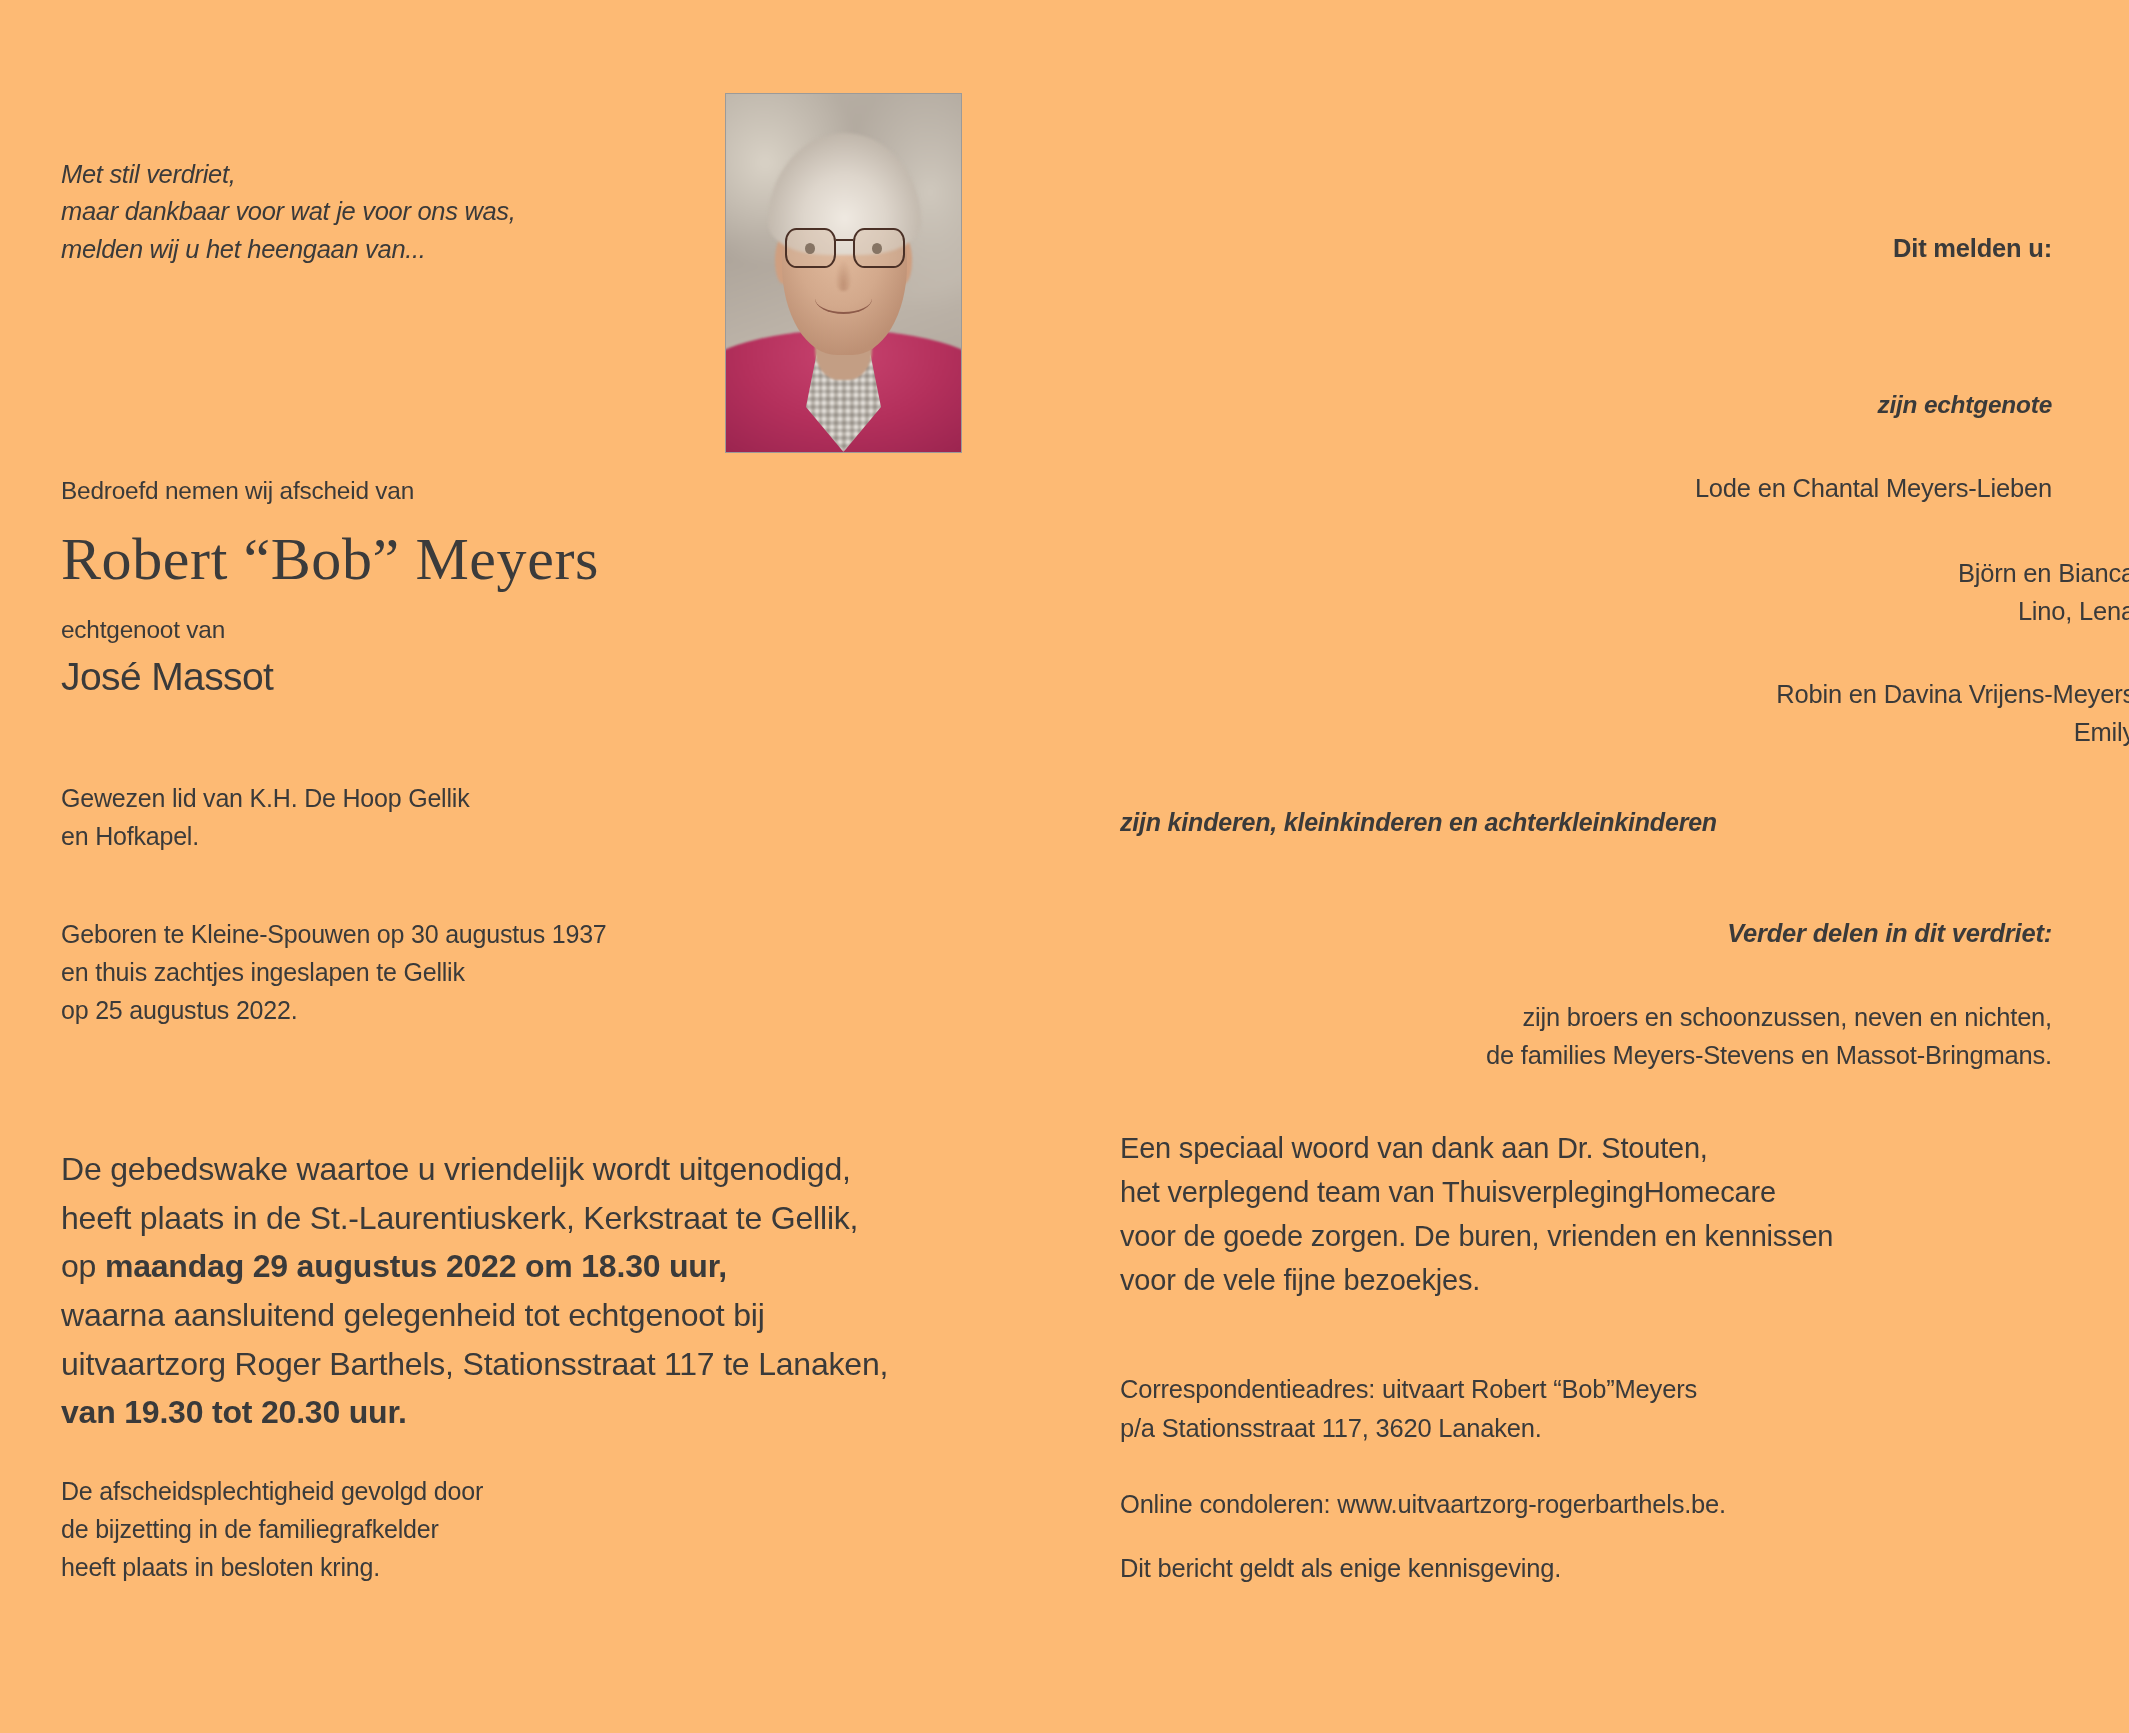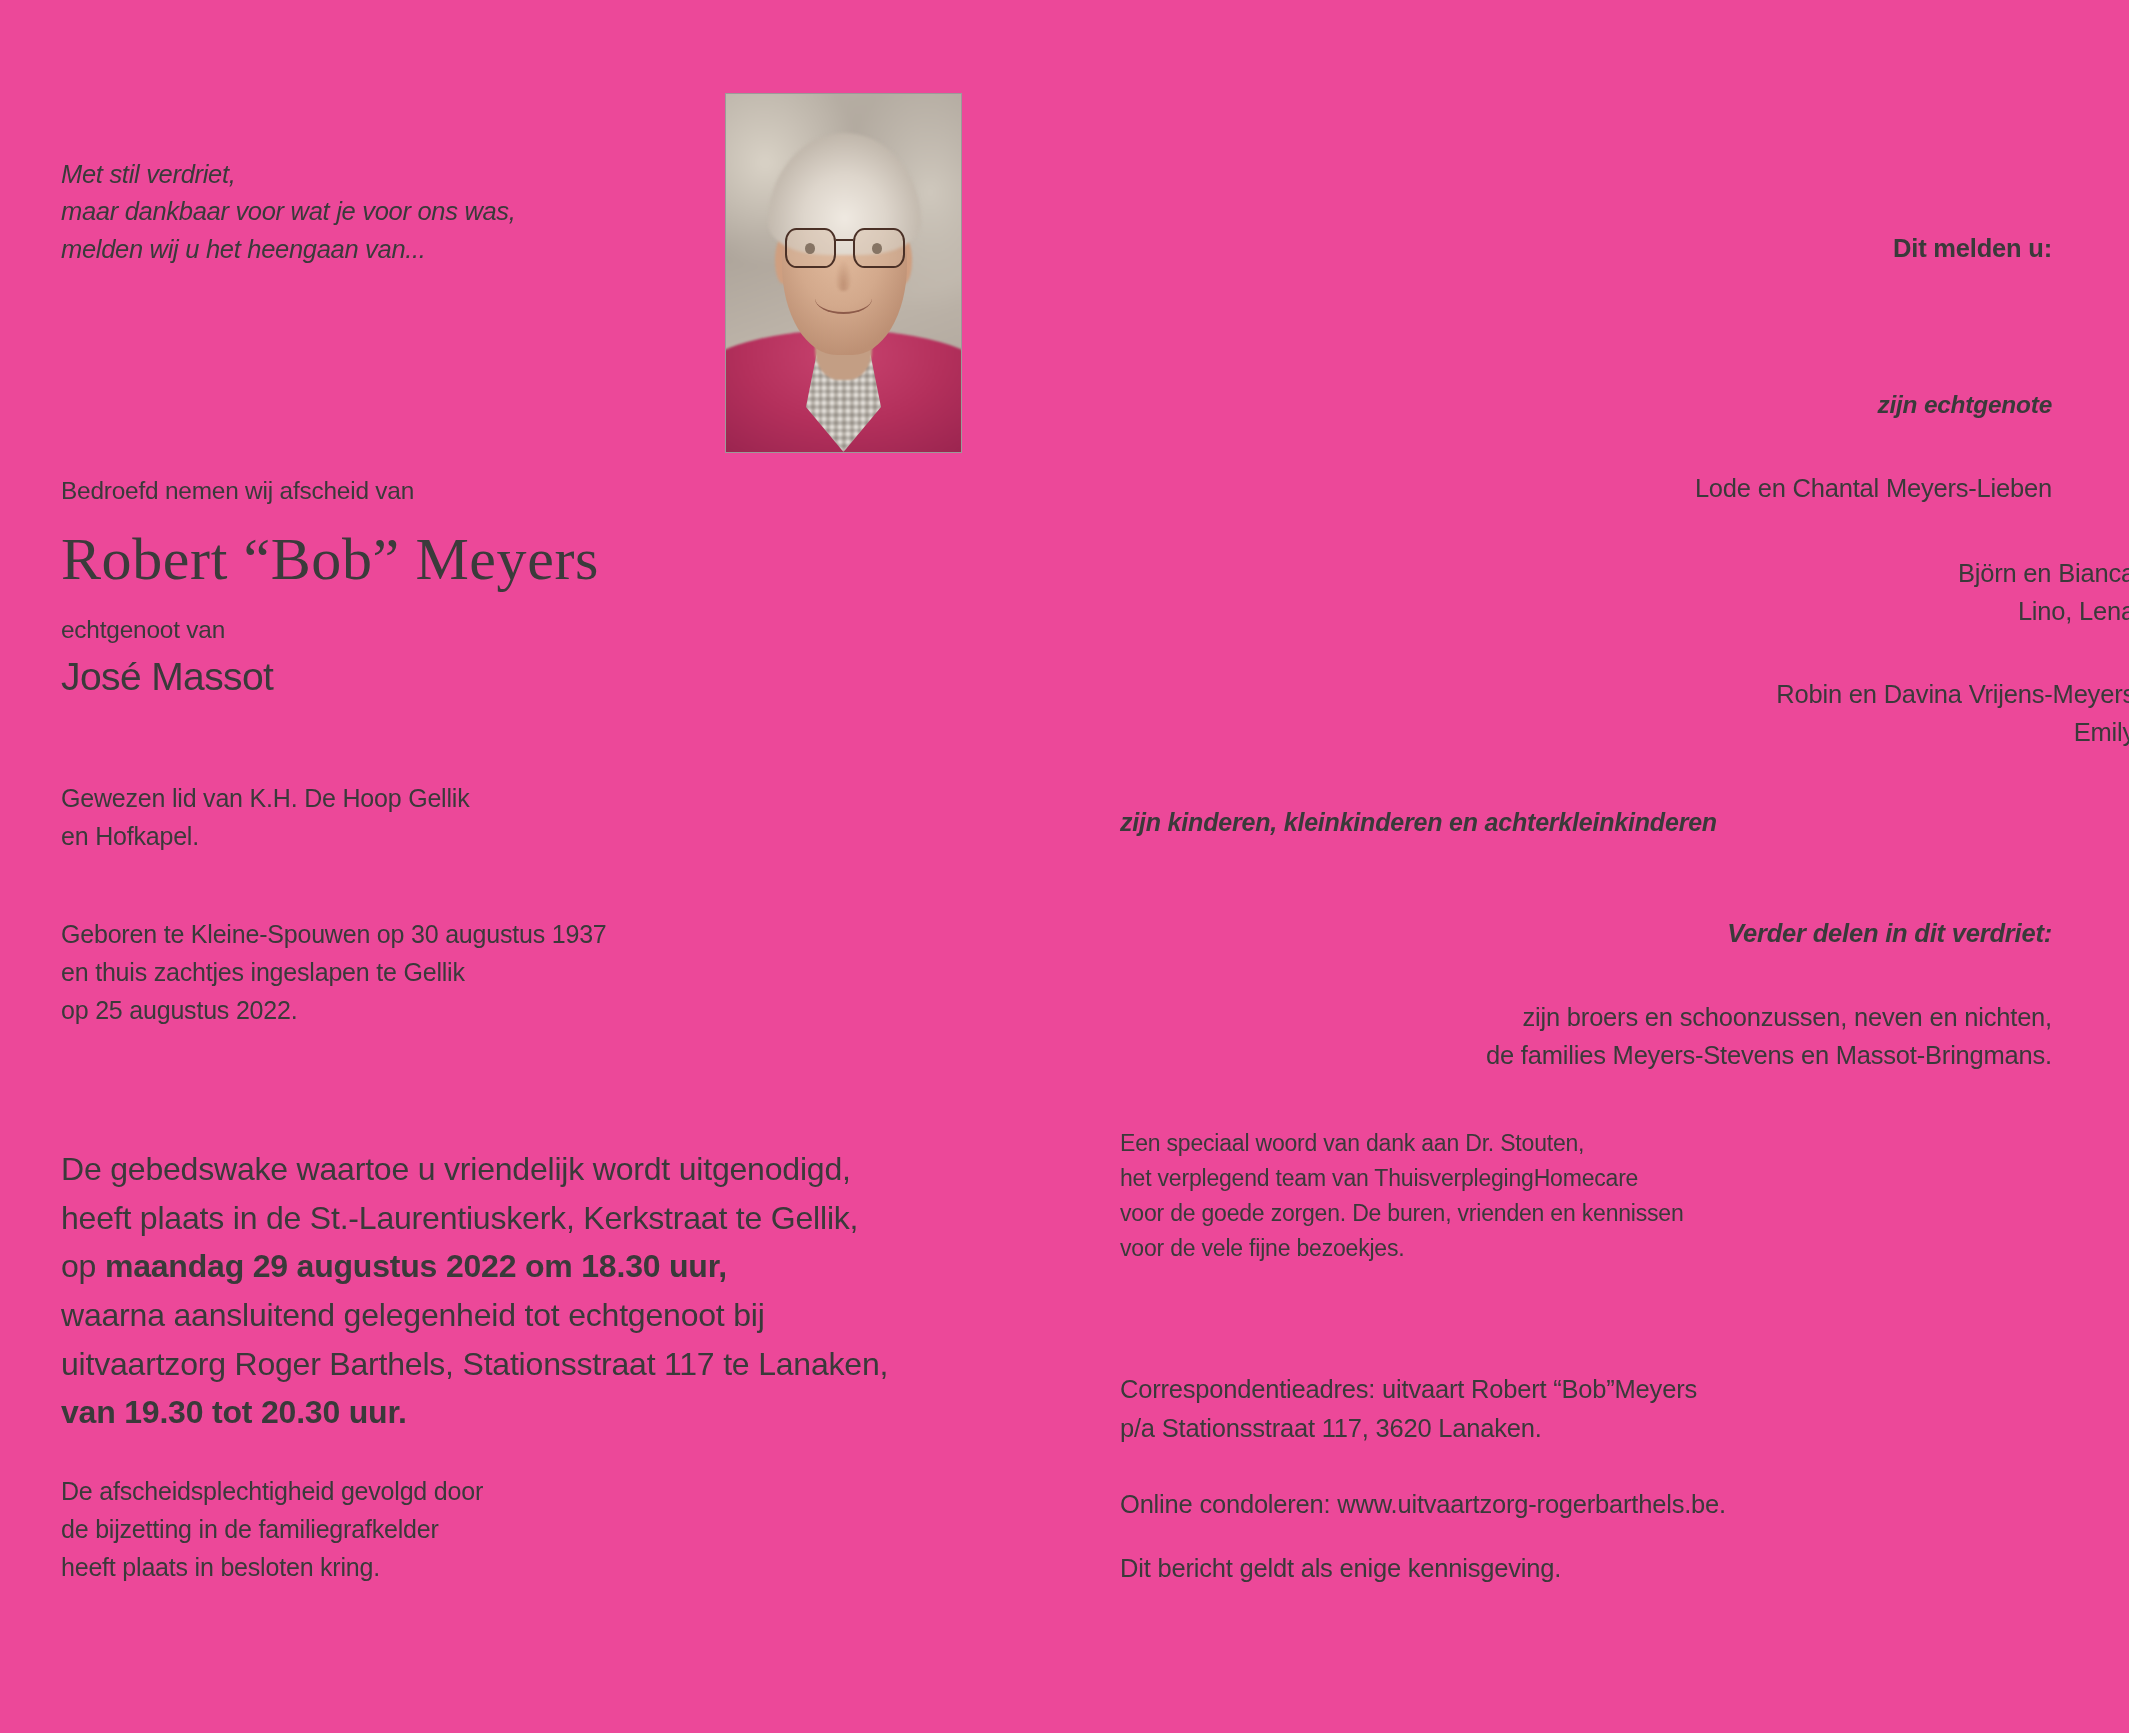--- a/index.html
+++ b/index.html
@@ -14,21 +14,21 @@
     position: relative;
     font-family: "Liberation Sans", "DejaVu Sans", sans-serif;
     color: #3a3a3a;
     overflow: hidden;
   }
 
   
   .page {
     position: absolute;
     inset: 0;
-    background: #ec4899;
+    background: #fdba74;
     text-decoration: underline;
   }
 
   
   .col-left {
     position: absolute;
     left: 61px;
     top: 0;
     width: 920px;
     height: 1733px;
@@ -253,21 +253,21 @@
   .rblk { position: absolute; width: 932px; left: 0; }
   .r-announce   { top: 230px;  font-size: 25.5px; }
   .r-widow      { top: 344px;  font-size: 25.5px; }
   .r-widow-lbl  { top: 388px;  font-size: 24.4px; }
   .r-child1     { top: 470px;  font-size: 25.5px; }
   .r-gk1        { top: 554px; font-size: 25.5px; line-height: 1.5; padding-left: 83px; }
   .r-child2     { top: 675px; font-size: 25.5px; line-height: 1.5; padding-left: 83px; }
   .r-kinderen   { top: 805px; font-size: 25px; }
   .r-verder     { top: 915px; font-size: 25.5px; }
   .r-broers     { top: 998px; font-size: 25.5px; line-height: 1.5; }
-  .r-dank       { top: 1126px; font-size: 23px; line-height: 1.52; }
+  .r-dank       { top: 1126px; font-size: 29px; line-height: 1.52; }
   .r-corr       { top: 1370px; font-size: 25.5px; line-height: 1.52; }
   .r-online     { top: 1486px; font-size: 25.5px; }
   .r-enige      { top: 1550px; font-size: 25.5px; }
 
   .nowrap { white-space: nowrap; }
   .pl-indent { padding-left: 83px; }
 </style>
 </head>
 <body>
 

